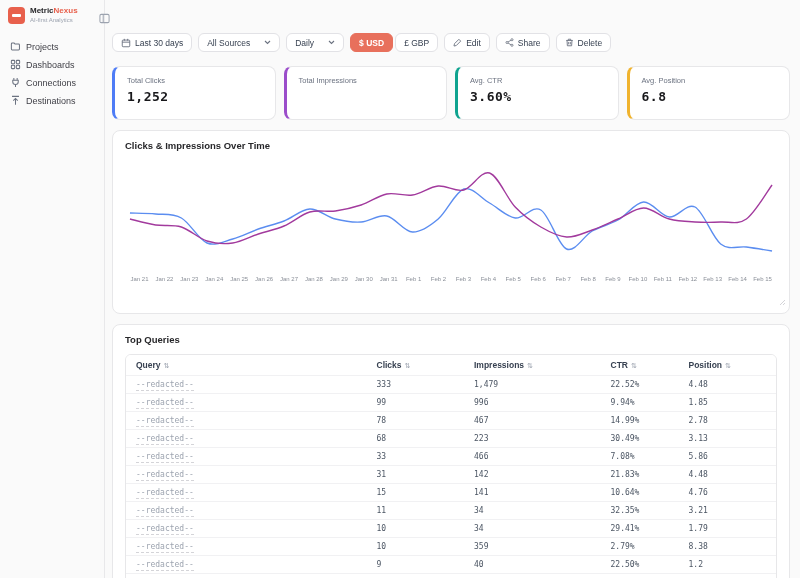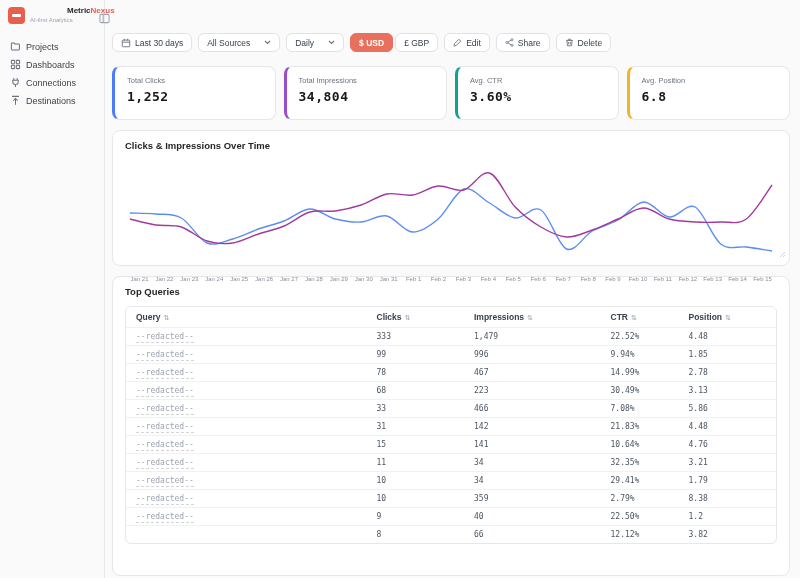--- a/index.html
+++ b/index.html
@@ -17,21 +17,21 @@
     position: absolute; left: 0; top: 0; bottom: 0; width: 105px;
     background: #fafafa; border-right: 1px solid #e8e8ea; padding: 7px 8px;
   }
   .logo-row { display: flex; align-items: flex-start; gap: 5px; position: relative; }
   .logo-mark {
     width: 17px; height: 17px; border-radius: 4px; background: #e8604c;
     display: flex; align-items: center; justify-content: center; flex: none;
   }
   .logo-mark span { display:block; width: 9px; height: 2.5px; background: #fff; border-radius: 1px; }
   .brand { line-height: 1.1; }
-  .brand-name { font-size: 8px; font-weight: bold; color: #27272a; white-space: nowrap; margin-left: 37px; }
+  .brand-name { font-size: 8px; font-weight: bold; color: #27272a; white-space: nowrap; }
   .brand-name .accent { color: #e8604c; }
   .tagline { font-size: 6px; color: #9ca3af; margin-top: 1px; white-space: nowrap; }
   .collapse-btn { position: absolute; right: -14px; top: 3px; color: #9ca3af; cursor: pointer; }
   .nav { margin-top: 14px; display: flex; flex-direction: column; gap: 1px; }
   .nav-item {
     display: flex; align-items: center; gap: 5px; padding: 3px 2px;
     font-size: 9px; color: #3f3f46; border-radius: 4px; cursor: pointer; white-space: nowrap;
   }
   .nav-item svg { color: #6b7280; flex: none; }
 
@@ -63,21 +63,21 @@
   .stat-card {
     flex: 1; background: #fff; border: 1px solid #e7e7e9; border-radius: 8px;
     border-left-width: 3px; padding: 9px 12px; height: 54px;
   }
   .stat-label { font-size: 7.5px; color: #6b7280; }
   .stat-value { font-size: 13px; font-weight: bold; color: #18181b; margin-top: 4px; letter-spacing: 0.5px; }
 
   
   .chart-card {
     background: #fff; border: 1px solid #e7e7e9; border-radius: 8px;
-    margin-top: 10px; padding: 9px 12px 6px; position: relative; height: 136px;
+    margin-top: 10px; padding: 9px 12px 6px; position: relative; height: 184px;
   }
   .card-title { font-size: 9.5px; font-weight: bold; color: #27272a; }
   .chart-area { margin-top: 10px; }
   .chart-area svg.plot { display: block; width: 100%; height: 112px; }
   .x-labels { display: flex; margin-top: 3px; padding: 0 2px; }
   .x-labels span { flex: 1; text-align: center; font-size: 6px; color: #8a8f98; white-space: nowrap; }
   .resize-handle { position: absolute; right: 3px; bottom: 3px; color: #d4d4d8; cursor: nwse-resize; }
 
   
   .table-card {
@@ -201,21 +201,20 @@
       </button>
     </div>
 
     <div class="stats" id="stats-row">
         <div class="stat-card" style="border-left-color: rgb(78, 124, 246);">
           <div class="stat-label">Total Clicks</div>
           <div class="stat-value mono">1,252</div>
         </div>
         <div class="stat-card" style="border-left-color: rgb(155, 77, 202); padding-left: 12px;">
           <div class="stat-label">Total Impressions</div>
-          <div class="stat-value mono">34,804</div>
         </div>
         <div class="stat-card" style="border-left-color: rgb(15, 163, 143);">
           <div class="stat-label">Avg. CTR</div>
           <div class="stat-value mono">3.60%</div>
         </div>
         <div class="stat-card" style="border-left-color: rgb(240, 179, 46);">
           <div class="stat-label">Avg. Position</div>
           <div class="stat-value mono">6.8</div>
         </div>
       </div>

